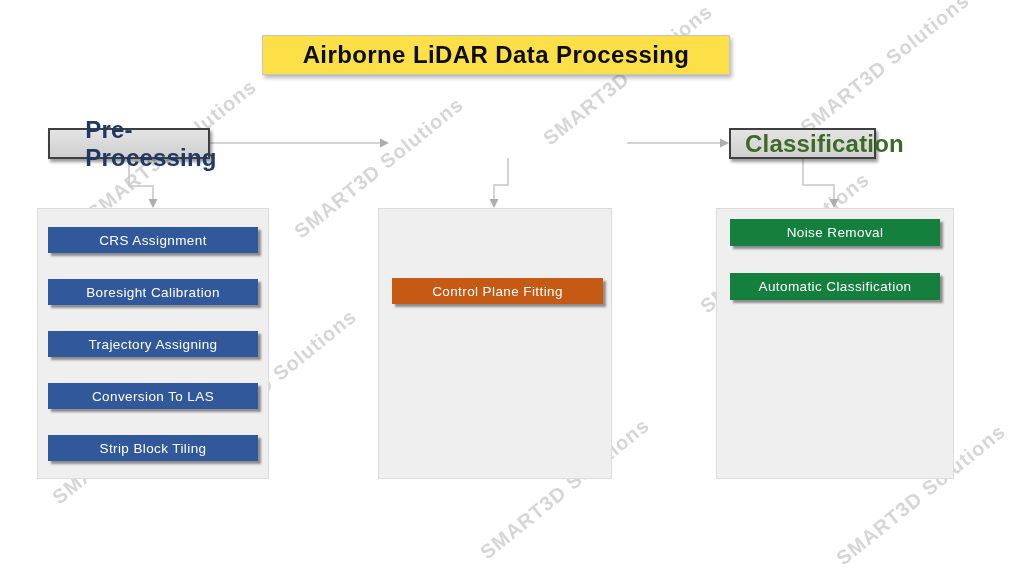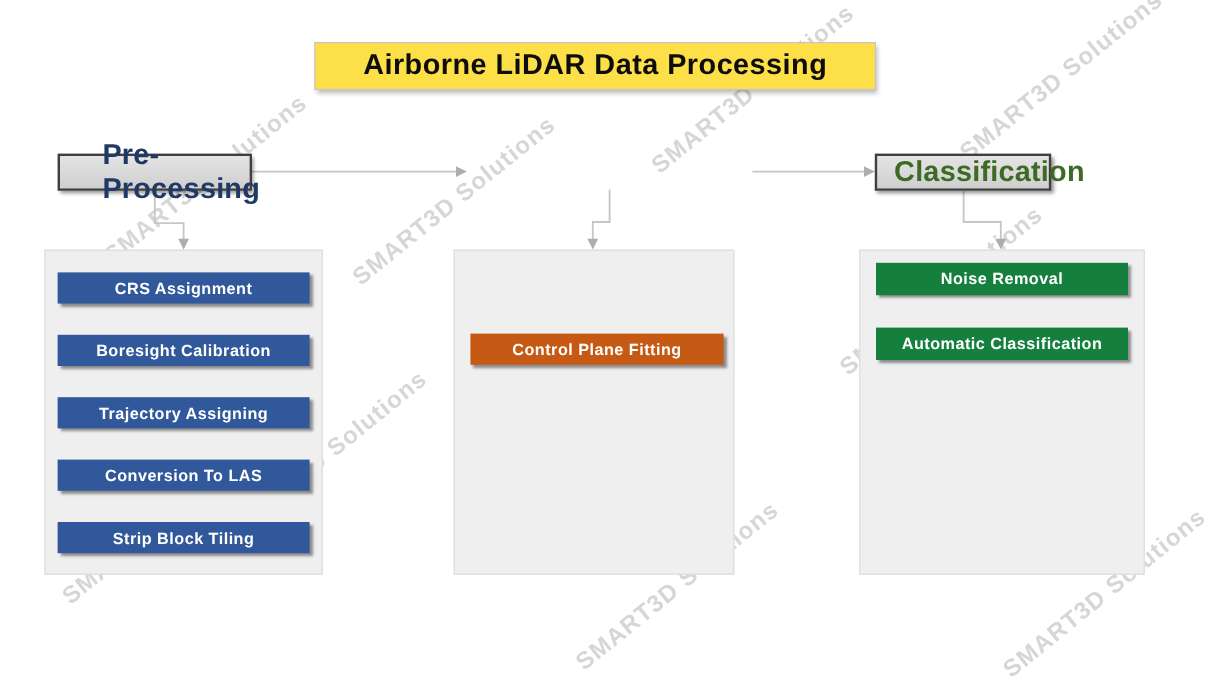--- a/index.html
+++ b/index.html
@@ -42,21 +42,21 @@
     position:absolute;z-index:2;background:#f0efef;border:1px solid #dddcdc;
     box-sizing:border-box;
   }
   .panel-pre{left:37px;top:208px;width:232px;height:271px;}
   .panel-geo{left:378px;top:208px;width:234px;height:271px;}
   .panel-cls{left:716px;top:208px;width:238px;height:271px;}
   
   .node{
     position:absolute;z-index:3;
     display:flex;align-items:center;justify-content:center;
-    color:#ffffff;font-size:13.5px;font-weight:bold;letter-spacing:.4px;
+    color:#ffffff;font-size:13.5px;font-weight:normal;letter-spacing:.4px;
     box-shadow:2.5px 2.5px 2px rgba(45,45,45,.50);
     box-sizing:border-box;
   }
   .node-blue{background:#31589B;}
   .node-orange{background:#C65A15;}
   .node-green{background:#15803d;}
   .b-pre{left:48px;width:210px;height:26px;}
   .b-geo{left:392px;width:211px;height:26px;}
   .b-cls{left:730px;width:210px;height:27px;}
 </style>

